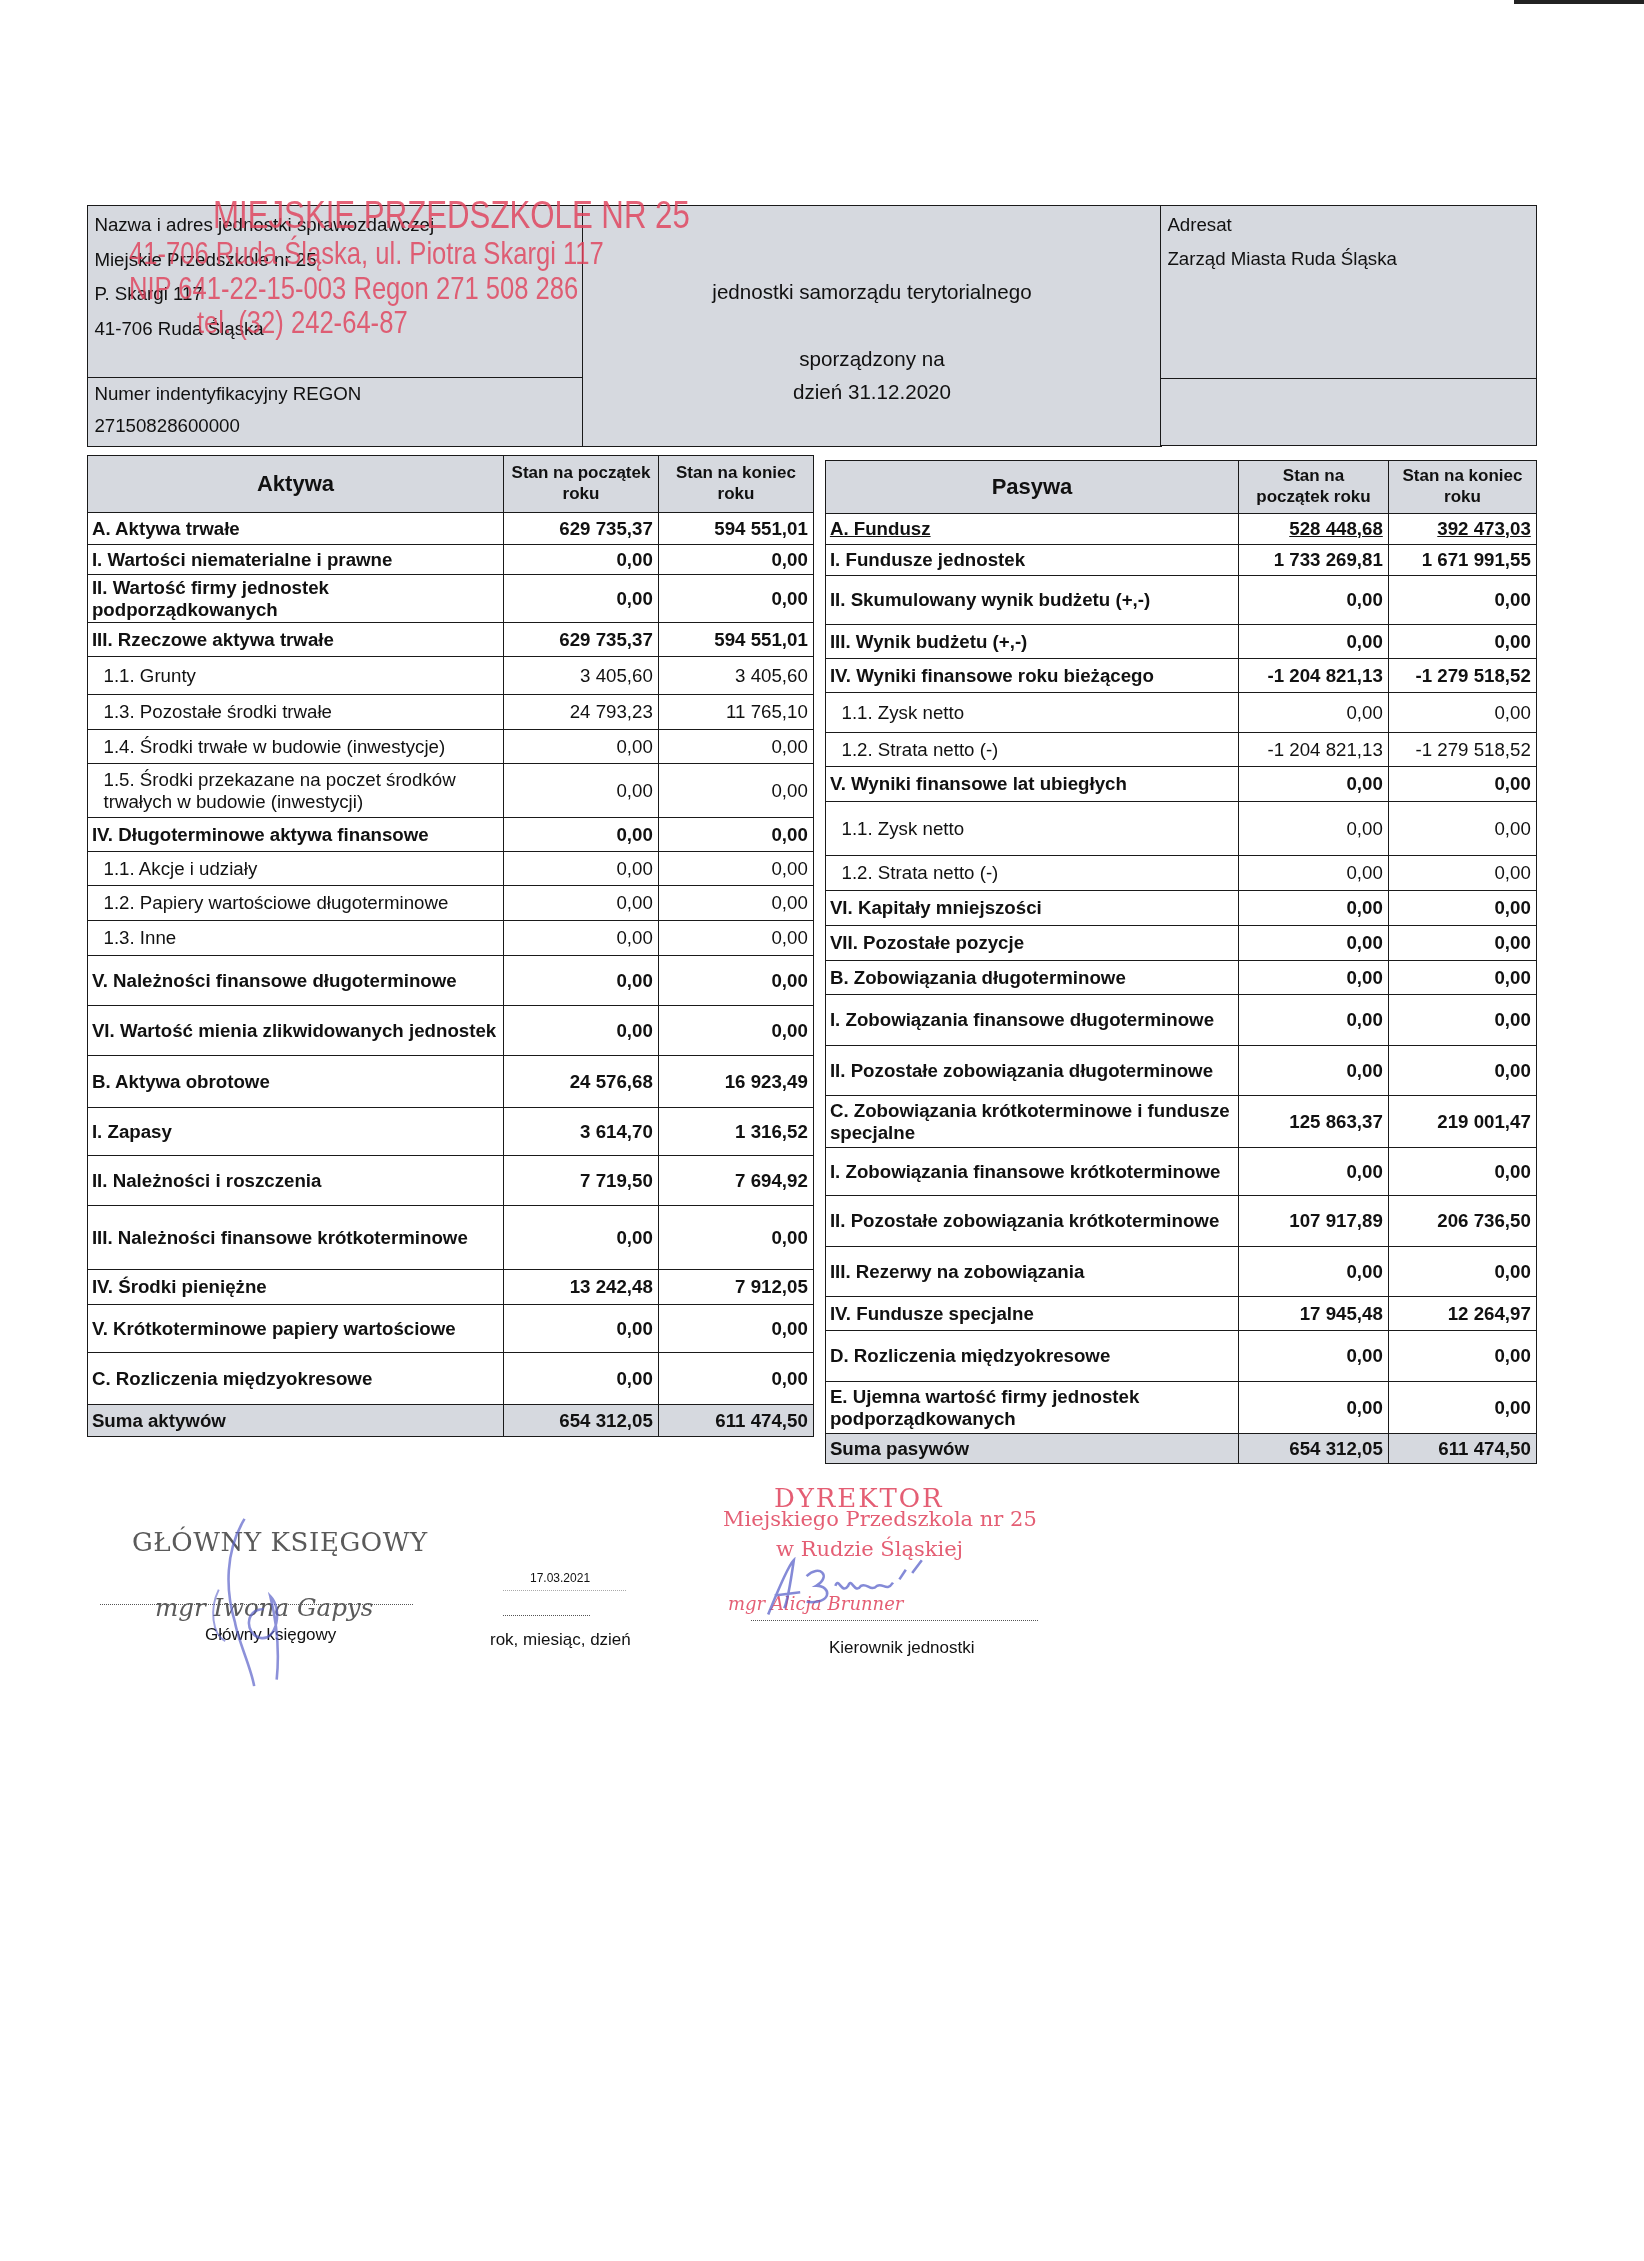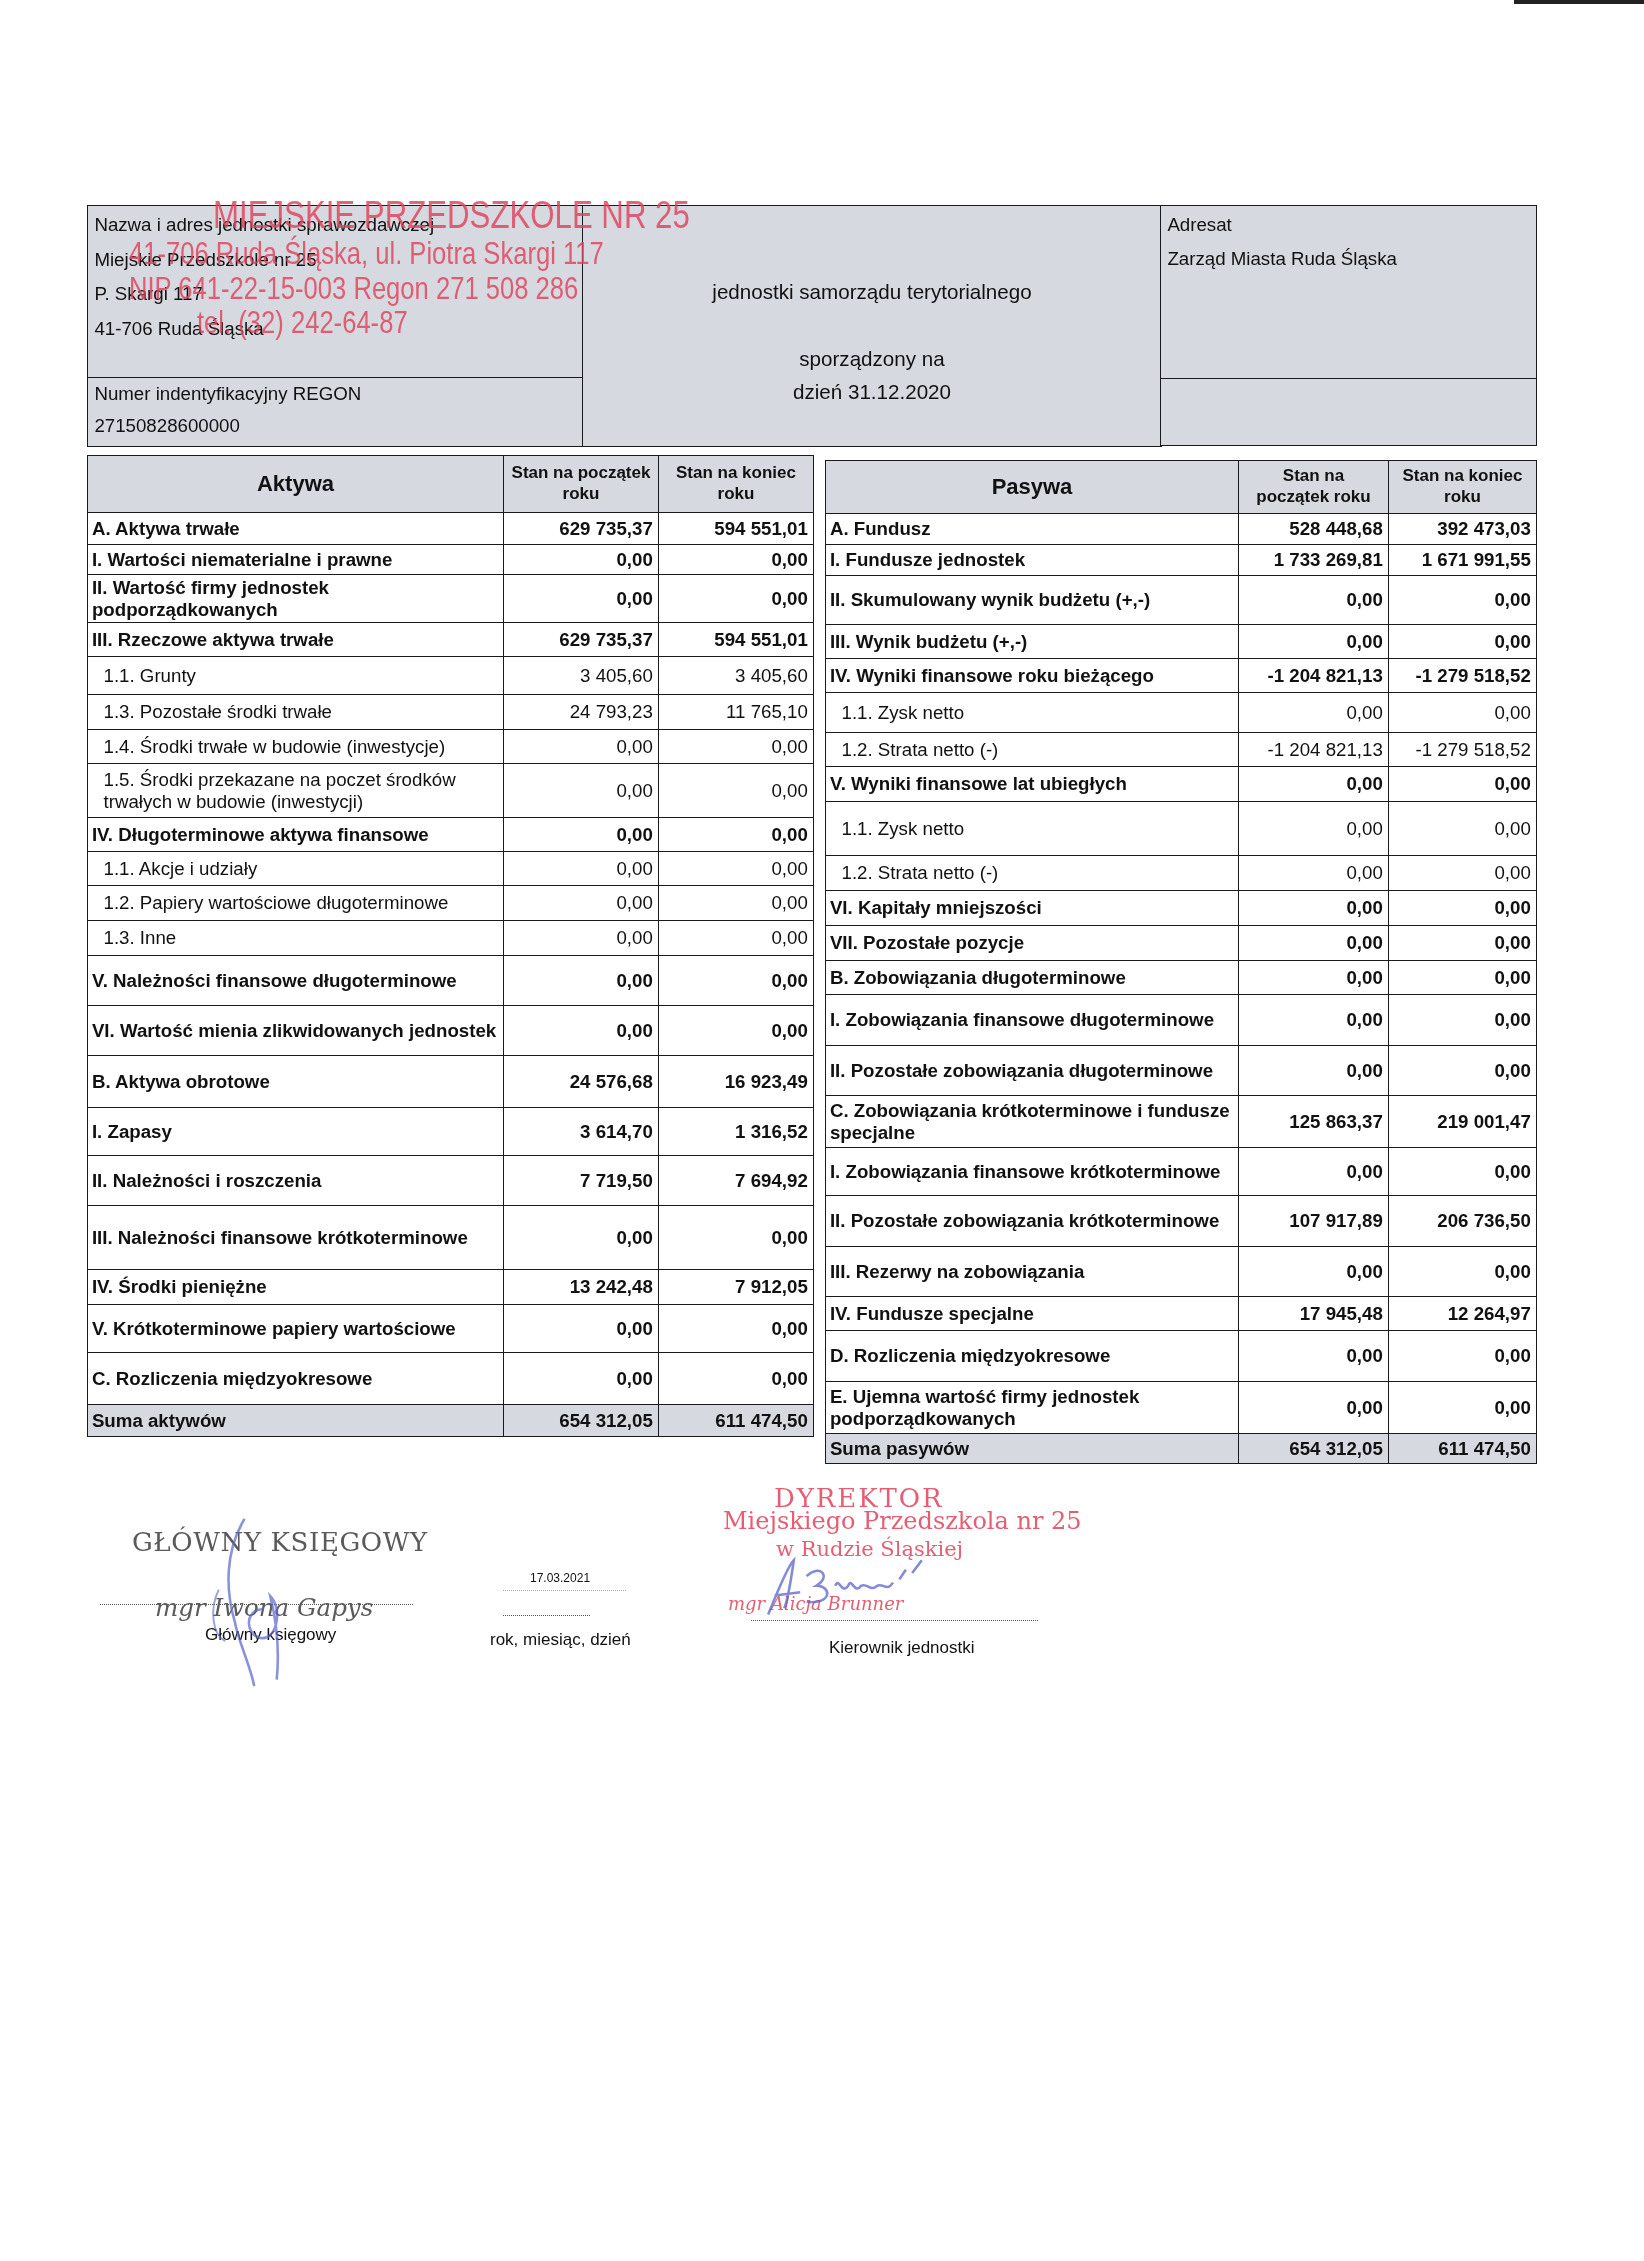--- a/index.html
+++ b/index.html
@@ -208,21 +208,21 @@
       <col style="width:148px">
     </colgroup>
   <thead>
     <tr class="gray" style="height:53px">
       <th class="title">Pasywa</th>
       <th>Stan na początek roku</th>
       <th>Stan na koniec roku</th>
     </tr>
   </thead>
   <tbody id="pasywa-body">
-      <tr class="b" style="height: 31px;">
+      <tr class="b" style="height: 31px; text-decoration: underline;">
         <td class="label">A. Fundusz</td>
         <td class="num">528 448,68</td>
         <td class="num">392 473,03</td>
       </tr>
       <tr class="b" style="height: 31px;">
         <td class="label">I. Fundusze jednostek</td>
         <td class="num">1 733 269,81</td>
         <td class="num">1 671 991,55</td>
       </tr>
       <tr class="b" style="height: 49px;">
@@ -342,21 +342,21 @@
   <path d="M180 150 C150 150 150 190 175 195 C200 200 210 150 190 130 C200 170 205 210 200 260" stroke="#5b63c9" stroke-width="4" fill="none" opacity="0.7"></path>
   <path d="M110 120 C95 150 100 190 120 200" stroke="#5b63c9" stroke-width="3" fill="none" opacity="0.6"></path>
 </svg>
 
 <div class="sig" style="left:530px;top:1571px;font-size:12px">17.03.2021</div>
 <div class="dots" style="left:503px;top:1590px;width:123px;border-bottom-width:1.3px;opacity:0.5"></div>
 <div class="dots" style="left:503px;top:1615px;width:87px"></div>
 <div class="sig" style="left:490px;top:1630px;font-size:17px">rok, miesiąc, dzień</div>
 
 <div class="stamp-serif" style="left:774px;top:1483px;font-size:26px;letter-spacing:1.9px">DYREKTOR</div>
-<div class="stamp-serif" style="left:723px;top:1507px;font-size:24px">Miejskiego Przedszkola nr 25</div>
+<div class="stamp-serif" style="left:723px;top:1507px;font-size:21px">Miejskiego Przedszkola nr 25</div>
 <div class="stamp-serif" style="left:776px;top:1537px;font-size:21px">w Rudzie Śląskiej</div>
 <div class="stamp-serif" style="left:728px;top:1593px;font-size:18px;font-style:italic">mgr Alicja Brunner</div>
 <svg class="ink" style="left:761px;top:1557px" width="168" height="64" viewBox="0 0 260 100">
   <path d="M10 90 C30 40 45 10 50 5 C45 40 40 70 35 80 M20 60 L60 55" stroke="#5b63c9" stroke-width="4" fill="none" opacity="0.75"></path>
   <path d="M70 30 C90 10 110 30 85 45 C110 45 110 75 70 70" stroke="#5b63c9" stroke-width="4" fill="none" opacity="0.75"></path>
   <path d="M115 45 C120 30 125 60 135 45 C140 30 145 60 155 45 C165 40 170 55 180 45 C190 40 195 55 205 40 M215 35 L225 20 M235 25 L250 5" stroke="#5b63c9" stroke-width="4" fill="none" opacity="0.75"></path>
 </svg>
 <div class="dots" style="left:751px;top:1620px;width:287px"></div>
 <div class="sig" style="left:829px;top:1638px;font-size:17px">Kierownik jednostki</div>
 

